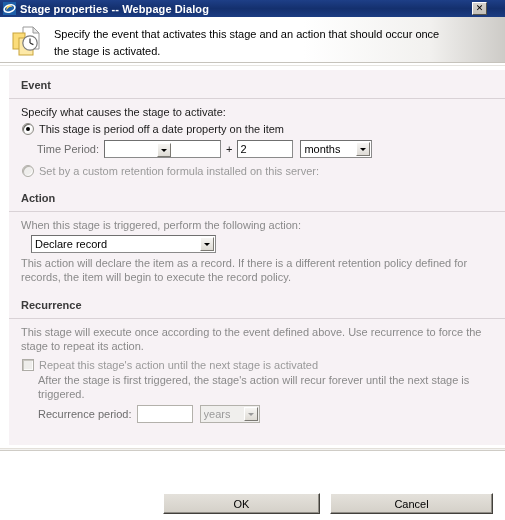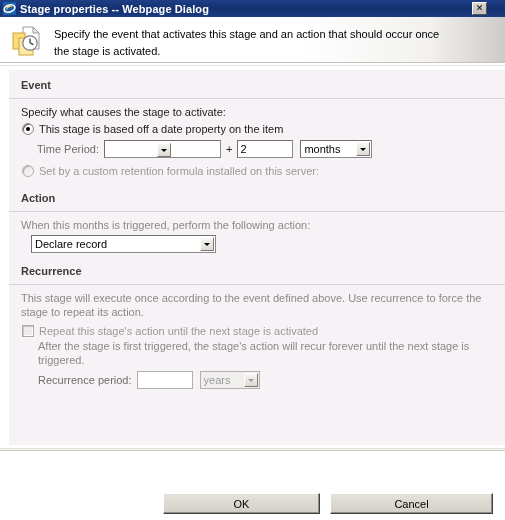--- a/index.html
+++ b/index.html
@@ -334,21 +334,21 @@
 
 <div class="panel">
 
   <div class="section-title">Event</div>
   <div class="divider"></div>
   <div class="sec-body">
     <div class="line">Specify what causes the stage to activate:</div>
 
     <div class="radio-row">
       <span class="radio checked"></span>
-      <span class="radio-label">This stage is based off a date property on the item</span>
+      <span class="radio-label">This stage is period off a date property on the item</span>
     </div>
 
     <div class="ctrl-row">
       <span class="ctrl-label">Time Period:</span>
       <span class="select" style="width:117px;flex-direction:column;">
         <span class="sel-text">Created</span>
         <span class="sel-arrow">
             <i></i>
           </span>
       </span>
@@ -366,29 +366,30 @@
 
     <div class="radio-row" style="margin-top:6px;">
       <span class="radio disabled"></span>
       <span class="radio-label disabled">Set by a custom retention formula installed on this server:</span>
     </div>
   </div>
 
   <div class="section-title" style="padding-top:12px;">Action</div>
   <div class="divider"></div>
   <div class="sec-body">
-    <div class="line grey">When this months is triggered, perform the following action:</div>
+    <div class="line grey">When this stage is triggered, perform the following action:</div>
     <div class="ctrl-row" style="margin-left:10px; margin-top:1px;">
       <span class="select" style="width:185px;">
         <span class="sel-text">Declare record</span>
         <span class="sel-arrow">
             <i></i>
           </span>
       </span>
     </div>
+    <div class="line grey" style="margin-top:3px; width:450px;">This action will declare the item as a record. If there is a different retention policy defined for records, the item will begin to execute the record policy.</div>
   </div>
 
   <div class="section-title" style="padding-top:12px;">Recurrence</div>
   <div class="divider"></div>
   <div class="sec-body">
     <div class="line grey" style="width:470px;">This stage will execute once according to the event defined above. Use recurrence to force the stage to repeat its action.</div>
 
     <div class="check-row" style="margin-top:5px;">
       <span class="checkbox"></span>
       <span class="radio-label disabled">Repeat this stage's action until the next stage is activated</span>

